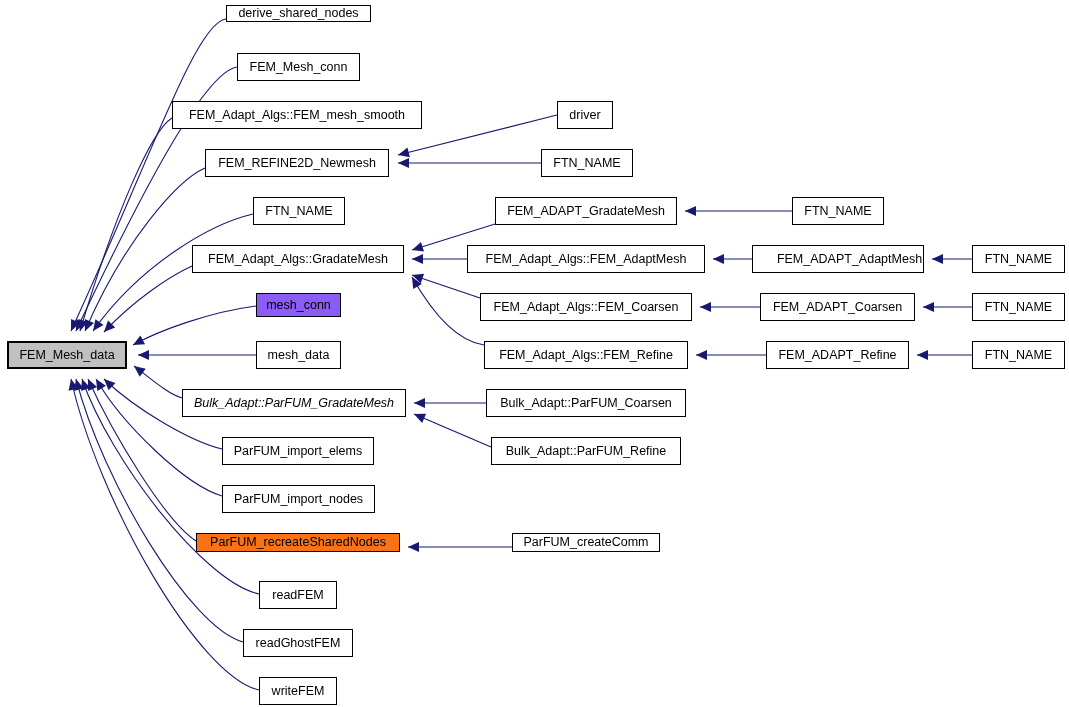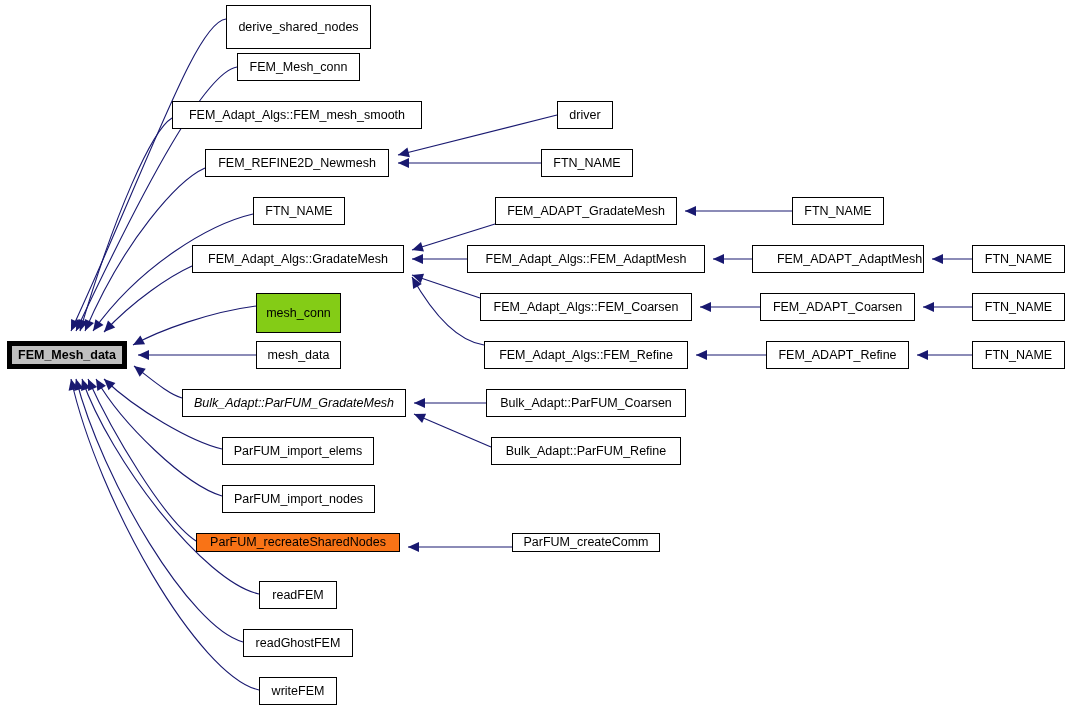--- a/index.html
+++ b/index.html
@@ -34,22 +34,21 @@
     font-size: 12.5px;
     line-height: 1;
     display: flex;
     align-items: center;
     justify-content: center;
     white-space: nowrap;
     letter-spacing: 0px;
   }
   .node-box.root {
     background: #c0c0c0;
-    border: 5px solid #0369a1;
-    font-weight: bold;
+    border: 2px solid #0369a1;
   }
   .edge-line {
     fill: none;
     stroke: #191970;
     stroke-width: 1.1;
   }
   .edge-arrow {
     fill: #191970;
     stroke: none;
   }
@@ -118,39 +117,39 @@
       <path d="M486,403 L414,403" class="edge-line" stroke="#191970"></path>
       <path d="M0,0 L-11,-5 L-11,5 Z" transform="translate(414,403) rotate(180)" class="edge-arrow"></path>
       <path d="M491,447 L414,414" class="edge-line" stroke="#191970"></path>
       <path d="M0,0 L-11,-5 L-11,5 Z" transform="translate(414,414) rotate(-156.80129468976608)" class="edge-arrow"></path>
       <path d="M512,547 L408,547" class="edge-line" stroke="#191970"></path>
       <path d="M0,0 L-11,-5 L-11,5 Z" transform="translate(408,547) rotate(180)" class="edge-arrow"></path>
     </svg>
 <div class="node-box root" style="left: 7px; top: 341px; width: 120px; height: 28px; background: rgb(192, 192, 192); border-color: rgb(0, 0, 0);">
       <span>FEM_Mesh_data</span>
     </div>
-    <div class="node-box" style="left: 226px; top: 5px; width: 145px; height: 44px; background: rgb(255, 255, 255); border-color: rgb(0, 0, 0);">
+    <div class="node-box" style="left: 226px; top: 5px; width: 145px; height: 17px; background: rgb(255, 255, 255); border-color: rgb(0, 0, 0);">
       <span>derive_shared_nodes</span>
     </div>
     <div class="node-box" style="left: 237px; top: 53px; width: 123px; height: 28px; background: rgb(255, 255, 255); border-color: rgb(0, 0, 0);">
       <span>FEM_Mesh_conn</span>
     </div>
     <div class="node-box" style="left: 172px; top: 101px; width: 250px; height: 28px; background: rgb(255, 255, 255); border-color: rgb(0, 0, 0);">
       <span>FEM_Adapt_Algs::FEM_mesh_smooth</span>
     </div>
     <div class="node-box" style="left: 205px; top: 149px; width: 184px; height: 28px; background: rgb(255, 255, 255); border-color: rgb(0, 0, 0);">
       <span>FEM_REFINE2D_Newmesh</span>
     </div>
     <div class="node-box" style="left: 253px; top: 197px; width: 92px; height: 28px; background: rgb(255, 255, 255); border-color: rgb(0, 0, 0);">
       <span>FTN_NAME</span>
     </div>
     <div class="node-box" style="left: 192px; top: 245px; width: 212px; height: 28px; background: rgb(255, 255, 255); border-color: rgb(0, 0, 0);">
       <span>FEM_Adapt_Algs::GradateMesh</span>
     </div>
-    <div class="node-box" style="left: 256px; top: 293px; width: 85px; height: 40px; background: #84cc16; border-color: rgb(0, 0, 0);">
+    <div class="node-box" style="left: 256px; top: 293px; width: 85px; height: 24px; background: #8b5cf6; border-color: rgb(0, 0, 0);">
       <span>mesh_conn</span>
     </div>
     <div class="node-box" style="left: 256px; top: 341px; width: 85px; height: 28px; background: rgb(255, 255, 255); border-color: rgb(0, 0, 0);">
       <span>mesh_data</span>
     </div>
     <div class="node-box" style="left: 182px; top: 389px; width: 224px; height: 28px; background: rgb(255, 255, 255); border-color: rgb(0, 0, 0); font-style: italic;">
       <span>Bulk_Adapt::ParFUM_GradateMesh</span>
     </div>
     <div class="node-box" style="left: 222px; top: 437px; width: 152px; height: 28px; background: rgb(255, 255, 255); border-color: rgb(0, 0, 0);">
       <span>ParFUM_import_elems</span>

